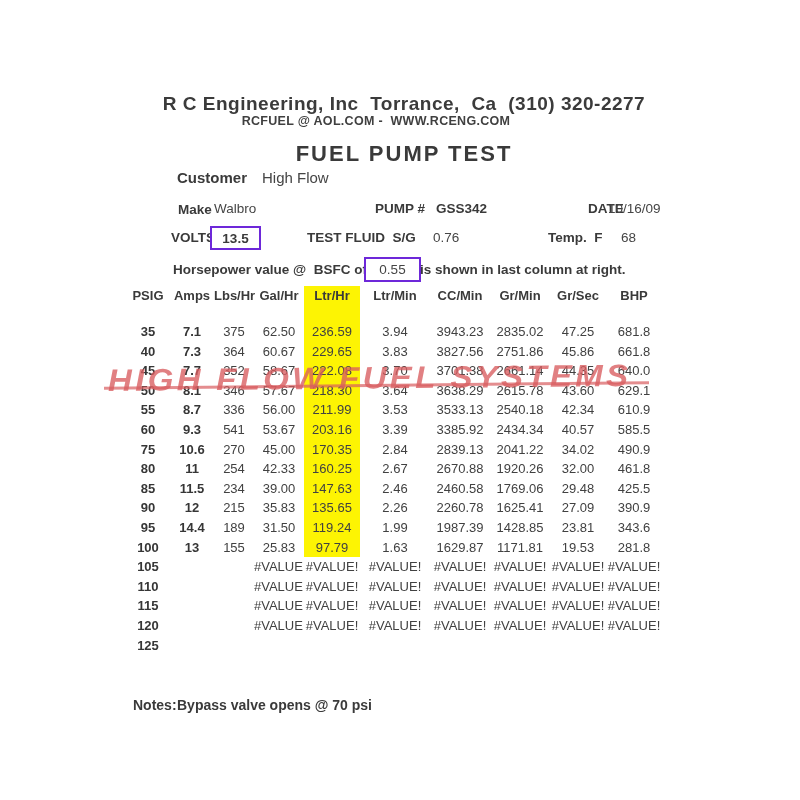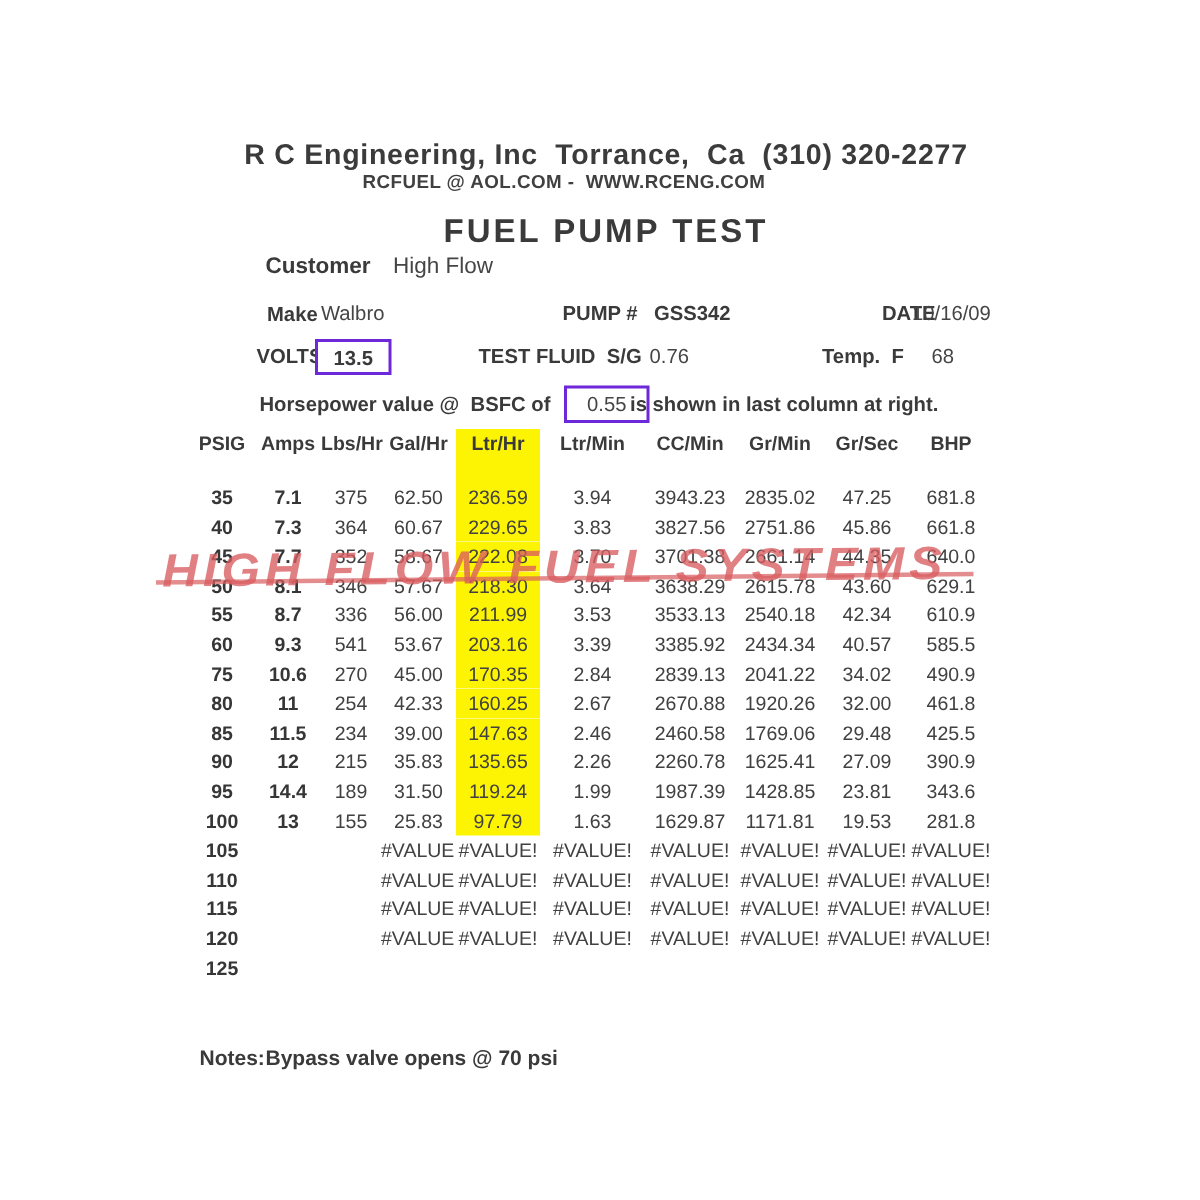--- a/index.html
+++ b/index.html
@@ -106,27 +106,27 @@
   <span class="abs val row-info" style="left:214px; top:201px;">Walbro</span>
   <span class="abs lbl row-info" style="left:375px; top:201px;">PUMP #</span>
   <span class="abs lbl row-info" style="left:436px; top:201px;">GSS342</span>
   <span class="abs lbl row-info" style="left:570px; top:201px;padding-left:18px;">DATE</span>
   <span class="abs val row-info" style="left:608px; top:201px;">10/16/09</span>
 
   <span class="abs lbl row-info" style="left:171px; top:230px;">VOLTS</span>
   <div class="box" style="left:210px; top:226px; width:47px; height:20px;">
     <span class="lbl" style="font-size:13.5px;">13.5</span>
   </div>
-  <span class="abs lbl row-info" style="left:319px; top:230px;">TEST FLUID  S/G</span>
+  <span class="abs lbl row-info" style="left:307px; top:230px;">TEST FLUID  S/G</span>
   <span class="abs val row-info" style="left:433px; top:230px;">0.76</span>
   <span class="abs lbl row-info" style="left:548px; top:230px;">Temp.  F</span>
   <span class="abs val row-info" style="left:621px; top:230px;">68</span>
 
   <span class="abs lbl row-info" style="left:173px; top:262px;">Horsepower value @  BSFC of</span>
-  <div class="box" style="left:376px; top:257px; width:53px; height:21px;">
+  <div class="box" style="left:364px; top:257px; width:53px; height:21px;">
     <span class="val" style="font-size:13.5px;">0.55</span>
   </div>
   <span class="abs lbl row-info" style="left:420px; top:262px;">is shown in last column at right.</span>
 
   <table class="results">
     <colgroup>
       <col style="width:44px">
         <col style="width:44px">
         <col style="width:40px">
         <col style="width:50px">

